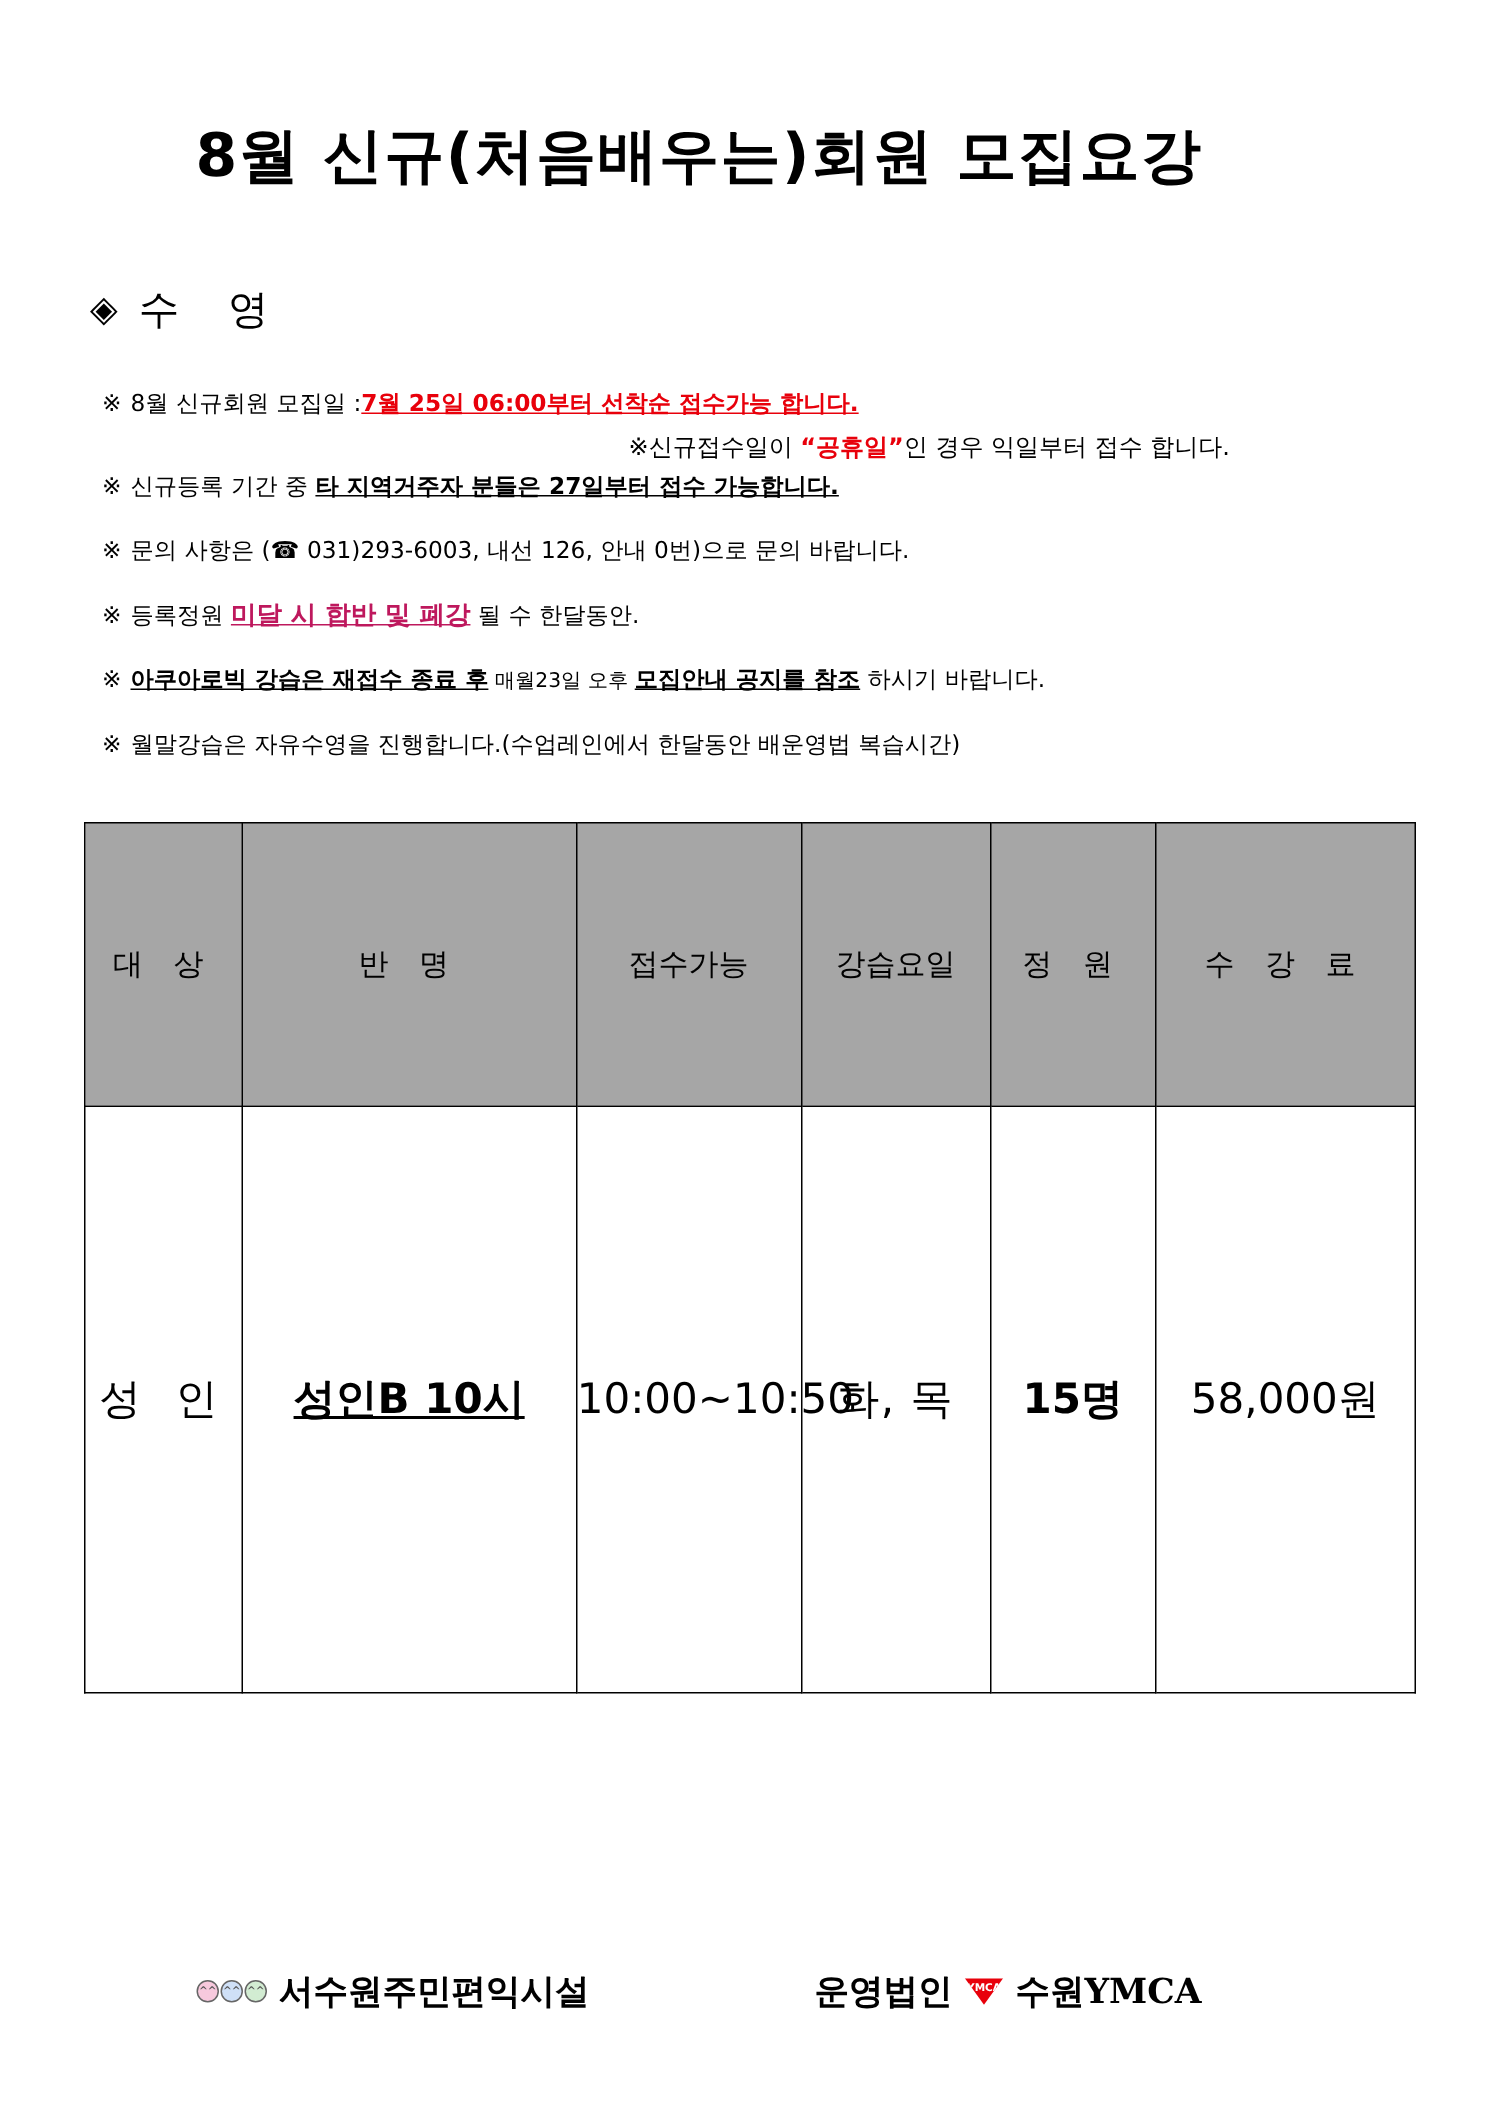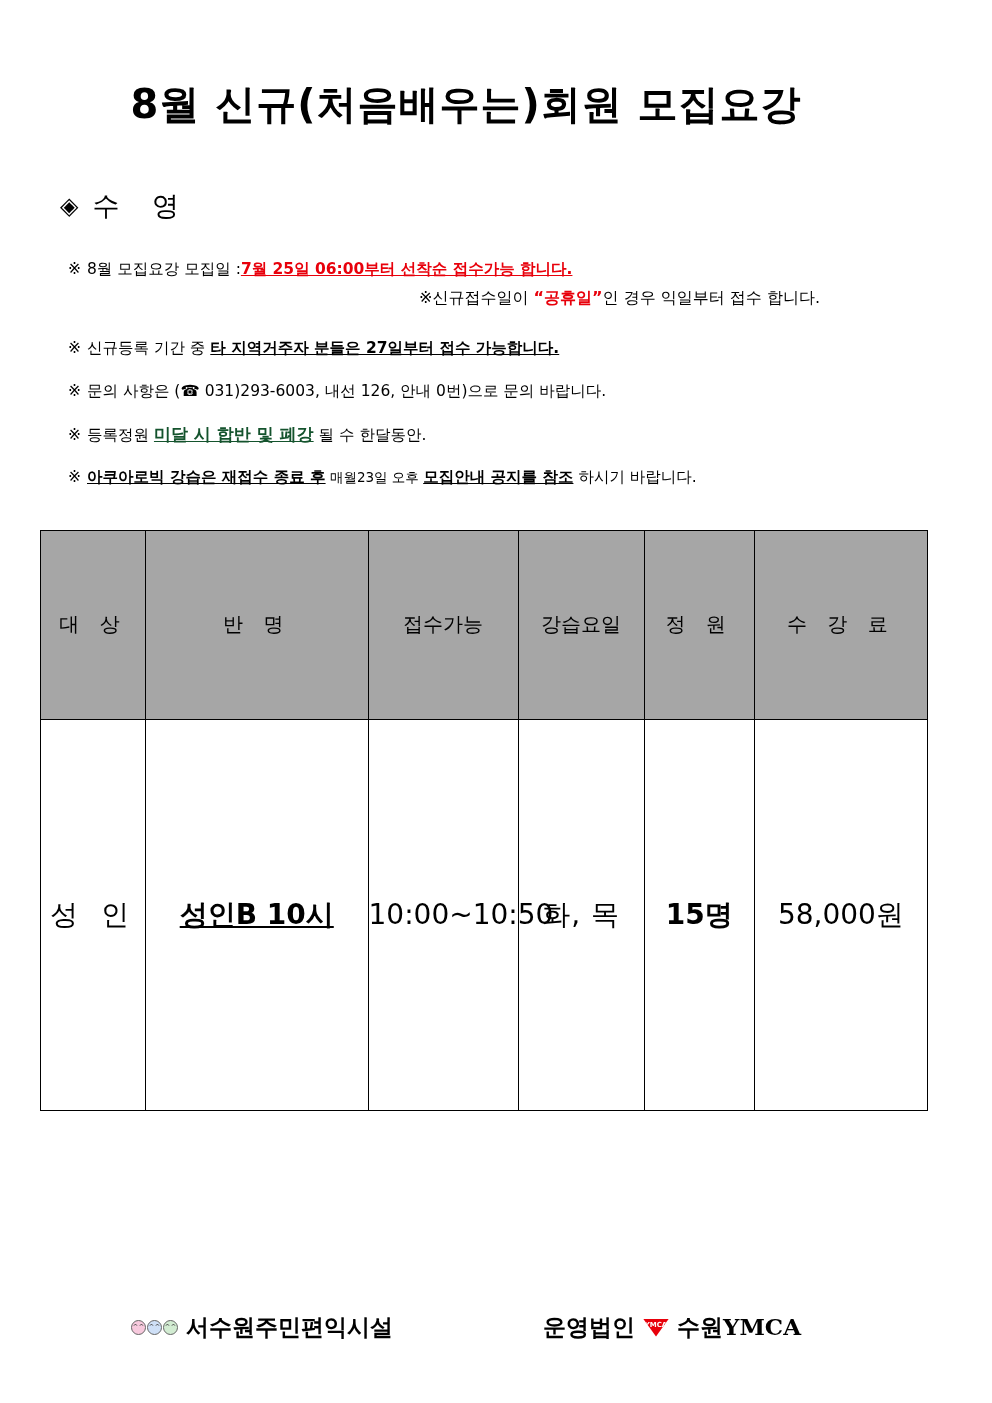--- a/index.html
+++ b/index.html
@@ -64,37 +64,37 @@
     white-space: nowrap;
   }
   .note .mark { margin-right: 6px; }
   .red { color: #e8000b; }
   .u { text-decoration: underline; text-align: center; }
   .b { font-weight: bold; }
   .note-sub {
     text-align: right;
     padding-right: 52px;
     margin-top: -12px;
-    margin-bottom: 28px;
+    margin-bottom: 4px;
     font-size: 16px;
     white-space: nowrap;
   }
   .big-red {
-    color: #14532d;
+    color: #be185d;
     font-weight: bold;
     font-size: 17px;
   }
   .small {
     font-size: 13.5px;
     text-align: center;
   }
 
   
   .table-wrap {
-    margin: 40px 52px 0 40px;
+    margin: 40px 52px 0 56px;
   }
   table.course {
     border-collapse: collapse;
     width: 888px;
     table-layout: fixed;
   }
   table.course th, table.course td {
     border: 1px solid #000000;
     text-align: center;
     vertical-align: middle;
@@ -185,21 +185,21 @@
   <h1 class="doc-title">8월 신규(처음배우는)회원 모집요강</h1>
 
   <div class="section-head">
     <span class="diamond-icon">◈</span>
     <span class="section-label">수  영</span>
   </div>
 
   <div class="notes">
 
     <div class="note">
-      <span class="mark">※</span><span>8월 모집요강 모집일 :</span><span class="red u b">7월 25일 06:00부터 선착순 접수가능 합니다.</span>
+      <span class="mark">※</span><span>8월 신규회원 모집일 :</span><span class="red u b">7월 25일 06:00부터 선착순 접수가능 합니다.</span>
     </div>
 
     <div class="note-sub">
       <span class="mark">※</span><span>신규접수일이 </span><span class="red b">“공휴일”</span><span>인 경우 익일부터 접수 합니다.</span>
     </div>
 
     <div class="note">
       <span class="mark">※</span><span>신규등록 기간 중 </span><span class="u b">타 지역거주자 분들은 27일부터 접수 가능합니다.</span>
     </div>
 
@@ -208,20 +208,23 @@
     </div>
 
     <div class="note">
       <span class="mark">※</span><span>등록정원 </span><span class="big-red u">미달 시 합반 및 폐강</span><span> 될 수 한달동안.</span>
     </div>
 
     <div class="note">
       <span class="mark">※</span><span class="u b">아쿠아로빅 강습은 재접수 종료 후</span><span class="small"> 매월23일 오후 </span><span class="u b">모집안내 공지를 참조</span><span> 하시기 바랍니다.</span>
     </div>
 
+    <div class="note">
+      <span class="mark">※</span><span>월말강습은 자유수영을 진행합니다.(수업레인에서 한달동안 배운영법 복습시간)</span>
+    </div>
 
   </div>
 
   <div class="table-wrap">
     <table class="course">
       <colgroup>
         <col class="c0">
           <col class="c1">
           <col class="c2">
           <col class="c3">

